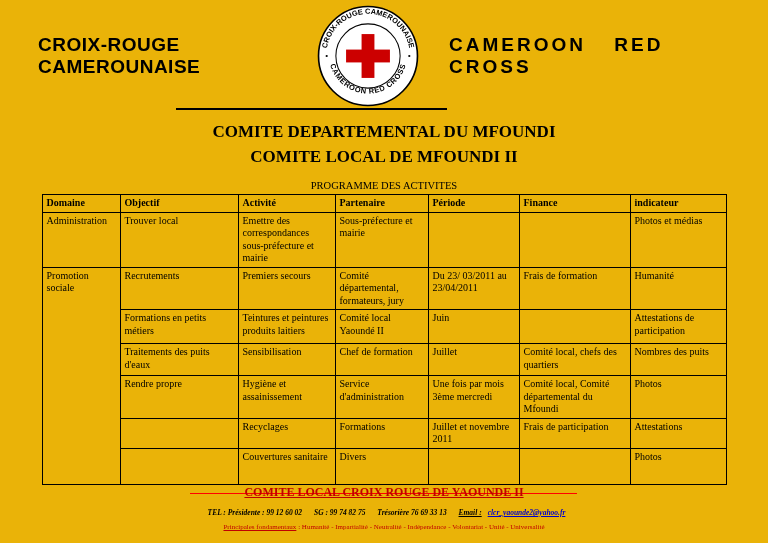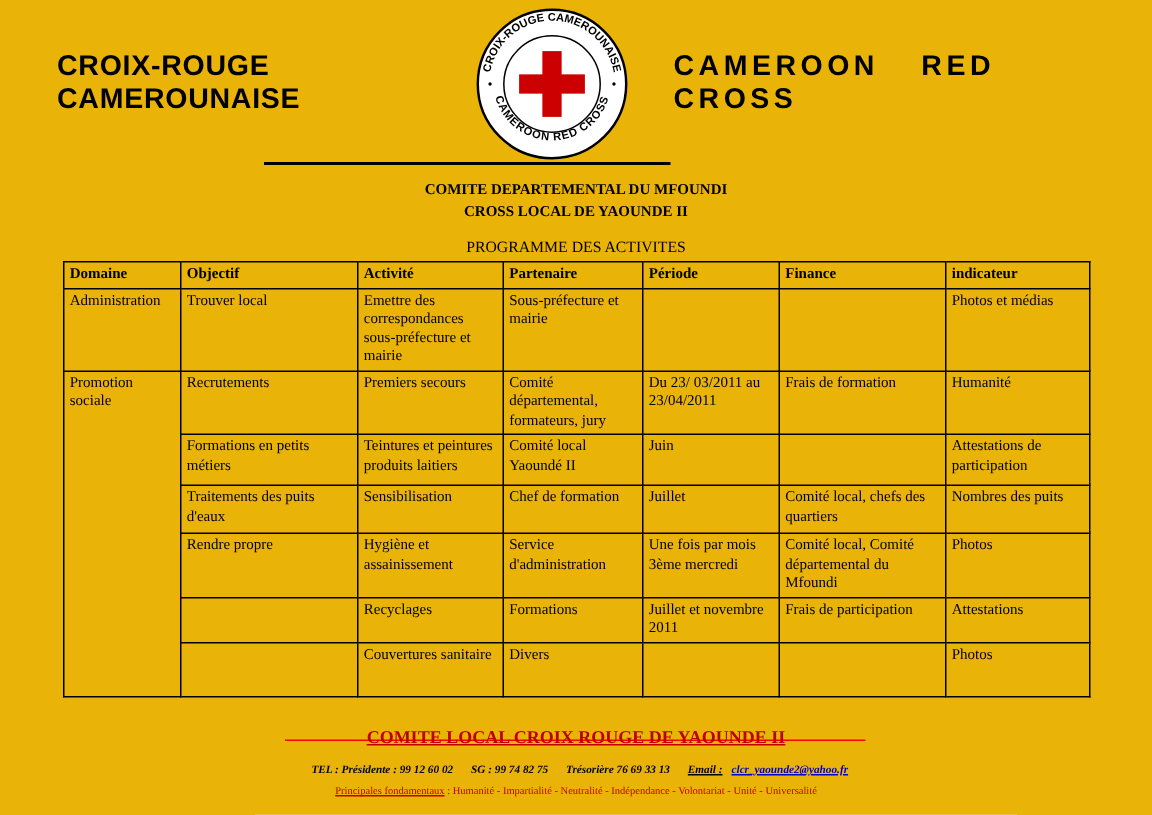--- a/index.html
+++ b/index.html
@@ -19,21 +19,21 @@
   .right-title {
     font-family:"Liberation Sans", sans-serif; font-weight:bold;
     font-size:19px; letter-spacing:3px; word-spacing:20px; color:#000;
   }
   .logo { width:102px; height:102px; flex:0 0 auto; margin-right:30px; }
   .header-underline {
     position:absolute; left:176px; top:108px; width:271px;
     border-top:2px solid #000;
   }
   .titles { text-align:center; margin-top:14px; }
-  .titles div { font-weight:bold; font-size:10px; line-height:1.45; }
+  .titles div { font-weight:bold; font-size:17px; line-height:1.45; }
   .table-title {
     text-align:center; font-weight:normal; font-size:10.5px;
     margin:11px 0 3px 0;
   }
   table.activities {
     border-collapse:collapse; margin:0 auto; width:684px;
     table-layout:fixed; font-size:10px;
   }
   table.activities th, table.activities td {
     border:1px solid #000; padding:2px 4px; vertical-align:top;
@@ -96,21 +96,21 @@
       <circle cx="90.5" cy="50" r="1.1" fill="#000"></circle>
     </svg>
 
     <div class="right-title">CAMEROON RED CROSS</div>
   </div>
 
   <div class="header-underline"></div>
 
   <div class="titles">
     <div>COMITE DEPARTEMENTAL DU MFOUNDI</div>
-    <div>CROSS LOCAL DE YAOUNDE II</div>
+    <div>COMITE LOCAL DE MFOUNDI II</div>
   </div>
 
   <div class="table-title">PROGRAMME DES ACTIVITES</div>
 
   <table class="activities">
     <colgroup>
       <col style="width:78px">
         <col style="width:118px">
         <col style="width:97px">
       <col style="width:93px">

